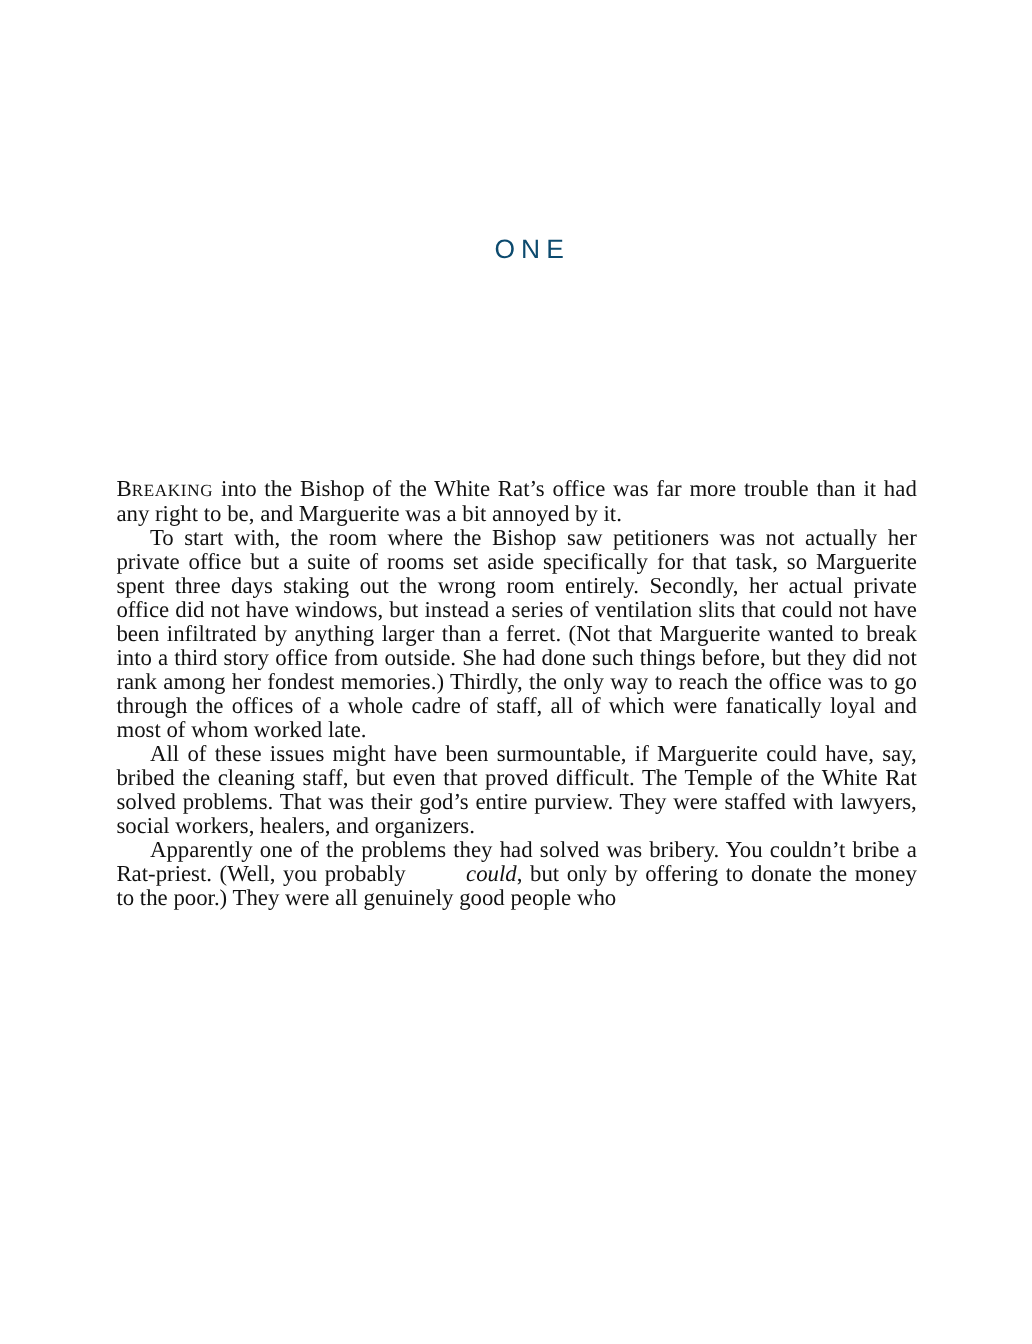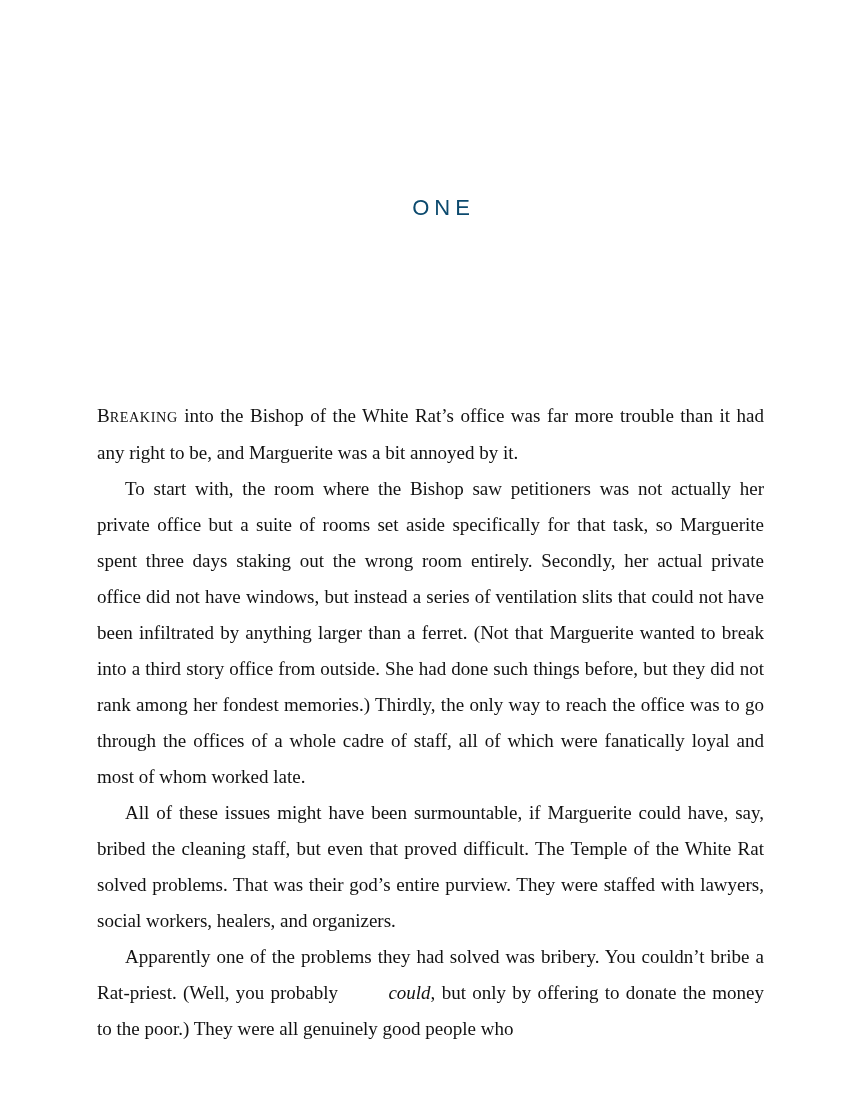--- a/index.html
+++ b/index.html
@@ -32,21 +32,21 @@
   }
   .text-block {
     position: absolute;
     top: 398px;
     left: 97px;
     width: 667px;
   }
   .para {
     margin: 0;
     font-size: 19px;
-    line-height: 36px;
+    line-height: 20px;
     text-align: justify;
     text-align-last: left;
     color: #121212;
   }
   .para.indent {
     text-indent: 28px;
   }
   .lead-cap {
     font-size: 19px;
   }

